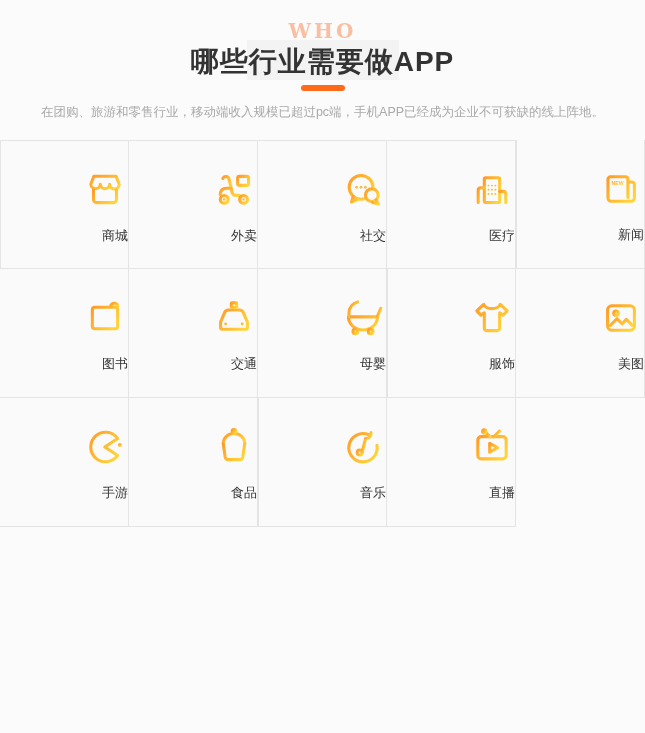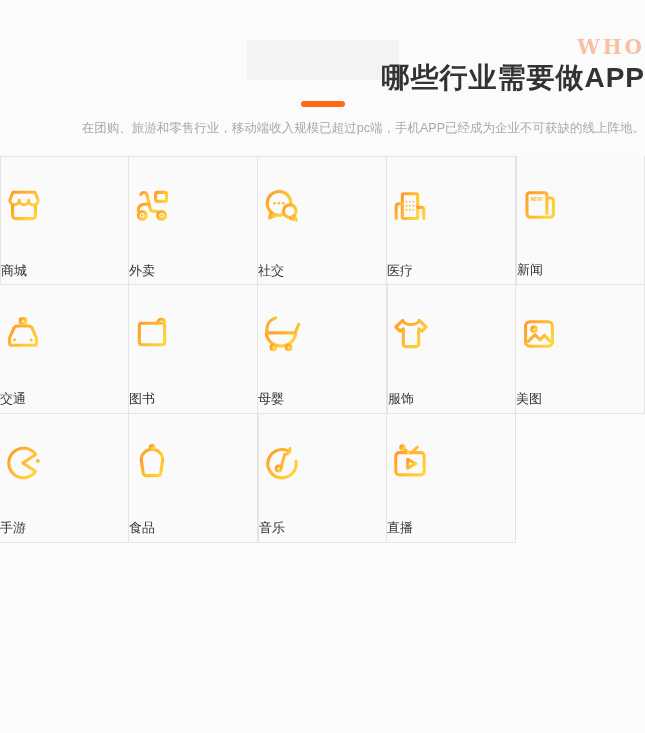--- a/index.html
+++ b/index.html
@@ -3,21 +3,21 @@
 <meta charset="utf-8">
 <style>
   html,body{margin:0;padding:0;}
   body{
     width:645px;height:733px;overflow:hidden;
     background:#fbfbfb;
     font-family:"Liberation Sans",sans-serif;
     -webkit-font-smoothing:antialiased;
   }
   .defs-holder{position:absolute;width:0;height:0;overflow:hidden;}
-  .section-header{position:relative;text-align:right;padding-top:36px;}
+  .section-header{position:relative;text-align:center;padding-top:20px;}
   .who-bg{
     position:absolute;top:40px;left:50%;transform:translateX(-50%);
     width:152px;height:40px;background:#f3f3f3;z-index:0;
   }
   .eyebrow{
     position:relative;z-index:1;
     font-family:"DejaVu Serif",serif;font-weight:bold;
     font-size:20px;line-height:22px;letter-spacing:3px;
     color:#f8bfa3;
   }
@@ -35,23 +35,22 @@
   .desc div{white-space:nowrap;}
   .grid{
     display:grid;grid-template-columns:repeat(5,1fr);
     grid-auto-rows:129px;width:645px;margin-top:15px;
   }
   .cell{
     background:#fafafa;
     border-right:1px solid var(--grid-border,#e4e4e4);
     border-bottom:1px solid var(--grid-border,#e4e4e4);
     box-sizing:border-box;
-    display:flex;flex-direction:column;align-items:flex-start;
+    display:flex;flex-direction:column;align-items:flex-end;
     padding-top:26px;
-    gap:19px;
   }
   .cell.col0{border-left:1px solid var(--grid-border,#e4e4e4);}
   .cell.row0{border-top:1px solid var(--grid-border,#e4e4e4);}
   .cell .icon{width:46px;height:46px;display:block;}
   .cell .label{margin-top:14px;font-size:13px;color:#333;}
 </style>
 </head>
 <body>
 
 <svg class="defs-holder" aria-hidden="true">
@@ -131,37 +130,37 @@
           <path d="M15.6 16.4V6.9a1.3 1.3 0 0 0-1.3-1.3H6.5A1.3 1.3 0 0 0 5.2 6.9v9.8a1.7 1.7 0 0 0 1.7 1.7h10.4a1.7 1.7 0 0 0 1.7-1.7V9.7a1.4 1.4 0 0 0-1.4-1.4h-2"></path>
           <text x="7.1" y="10.1" font-size="2.7" font-weight="bold" font-family="Liberation Sans, sans-serif" fill="url(#ig)" stroke="none">NEW</text>
           <path d="M7.2 12.4h5.2"></path>
           <path d="M7.2 14.3h5.2"></path>
           <path d="M7.2 16.2h5.2"></path>
         </svg></span>
       <span class="label">新闻</span>
     </div>
     <div class="cell">
       <span class="icon"><svg viewBox="0 0 24 24" width="46" height="46" fill="none" stroke="url(#ig)" stroke-width="1.6" stroke-linecap="round" stroke-linejoin="round">
+          <rect x="5.4" y="6.4" width="13.2" height="11.2" rx="1.3"></rect>
+          <path d="M14.9 6.4c.1-1.5 1.2-2.3 2.3-2.1 1 .2 1.5 1.1 1.4 2.1"></path>
+          <path d="M8.1 10.5h6.3"></path>
+          <path d="M8.1 12.6h3.6"></path>
+        </svg></span>
+      <span class="label">图书</span>
+    </div>
+    <div class="cell">
+      <span class="icon"><svg viewBox="0 0 24 24" width="46" height="46" fill="none" stroke="url(#ig)" stroke-width="1.6" stroke-linecap="round" stroke-linejoin="round">
           <path d="M5 17v-2.7a2 2 0 0 1 .5-1.3l1.6-3.8a2.2 2.2 0 0 1 2-1.4h5.8a2.2 2.2 0 0 1 2 1.4l1.6 3.8a2 2 0 0 1 .5 1.3V17a.9.9 0 0 1-.9.9H5.9A.9.9 0 0 1 5 17Z"></path>
           <path d="M5.3 13h13.4"></path>
           <rect x="10.6" y="4.1" width="2.8" height="2.4" rx="0.5"></rect>
           <circle cx="7.7" cy="15.1" r="0.75" fill="url(#ig)" stroke="none"></circle>
           <circle cx="16.3" cy="15.1" r="0.75" fill="url(#ig)" stroke="none"></circle>
           <path d="M10.3 15.1h3.4"></path>
         </svg></span>
       <span class="label">交通</span>
-    </div>
-    <div class="cell">
-      <span class="icon"><svg viewBox="0 0 24 24" width="46" height="46" fill="none" stroke="url(#ig)" stroke-width="1.6" stroke-linecap="round" stroke-linejoin="round">
-          <rect x="5.4" y="6.4" width="13.2" height="11.2" rx="1.3"></rect>
-          <path d="M14.9 6.4c.1-1.5 1.2-2.3 2.3-2.1 1 .2 1.5 1.1 1.4 2.1"></path>
-          <path d="M8.1 10.5h6.3"></path>
-          <path d="M8.1 12.6h3.6"></path>
-        </svg></span>
-      <span class="label">图书</span>
     </div>
     <div class="cell">
       <span class="icon"><svg viewBox="0 0 24 24" width="46" height="46" fill="none" stroke="url(#ig)" stroke-width="1.6" stroke-linecap="round" stroke-linejoin="round">
           <path d="M4.4 11.4a7.6 6.9 0 0 0 15.2 0Z"></path>
           <path d="M4.7 11.2V9.3a5.9 5.9 0 0 1 4.5-5.7"></path>
           <path d="M19.5 11.3l1.8-4.4"></path>
           <path d="M21.3 6.9h-1.7"></path>
           <circle cx="8" cy="19" r="1.2"></circle>
           <circle cx="16" cy="19" r="1.2"></circle>
         </svg></span>

